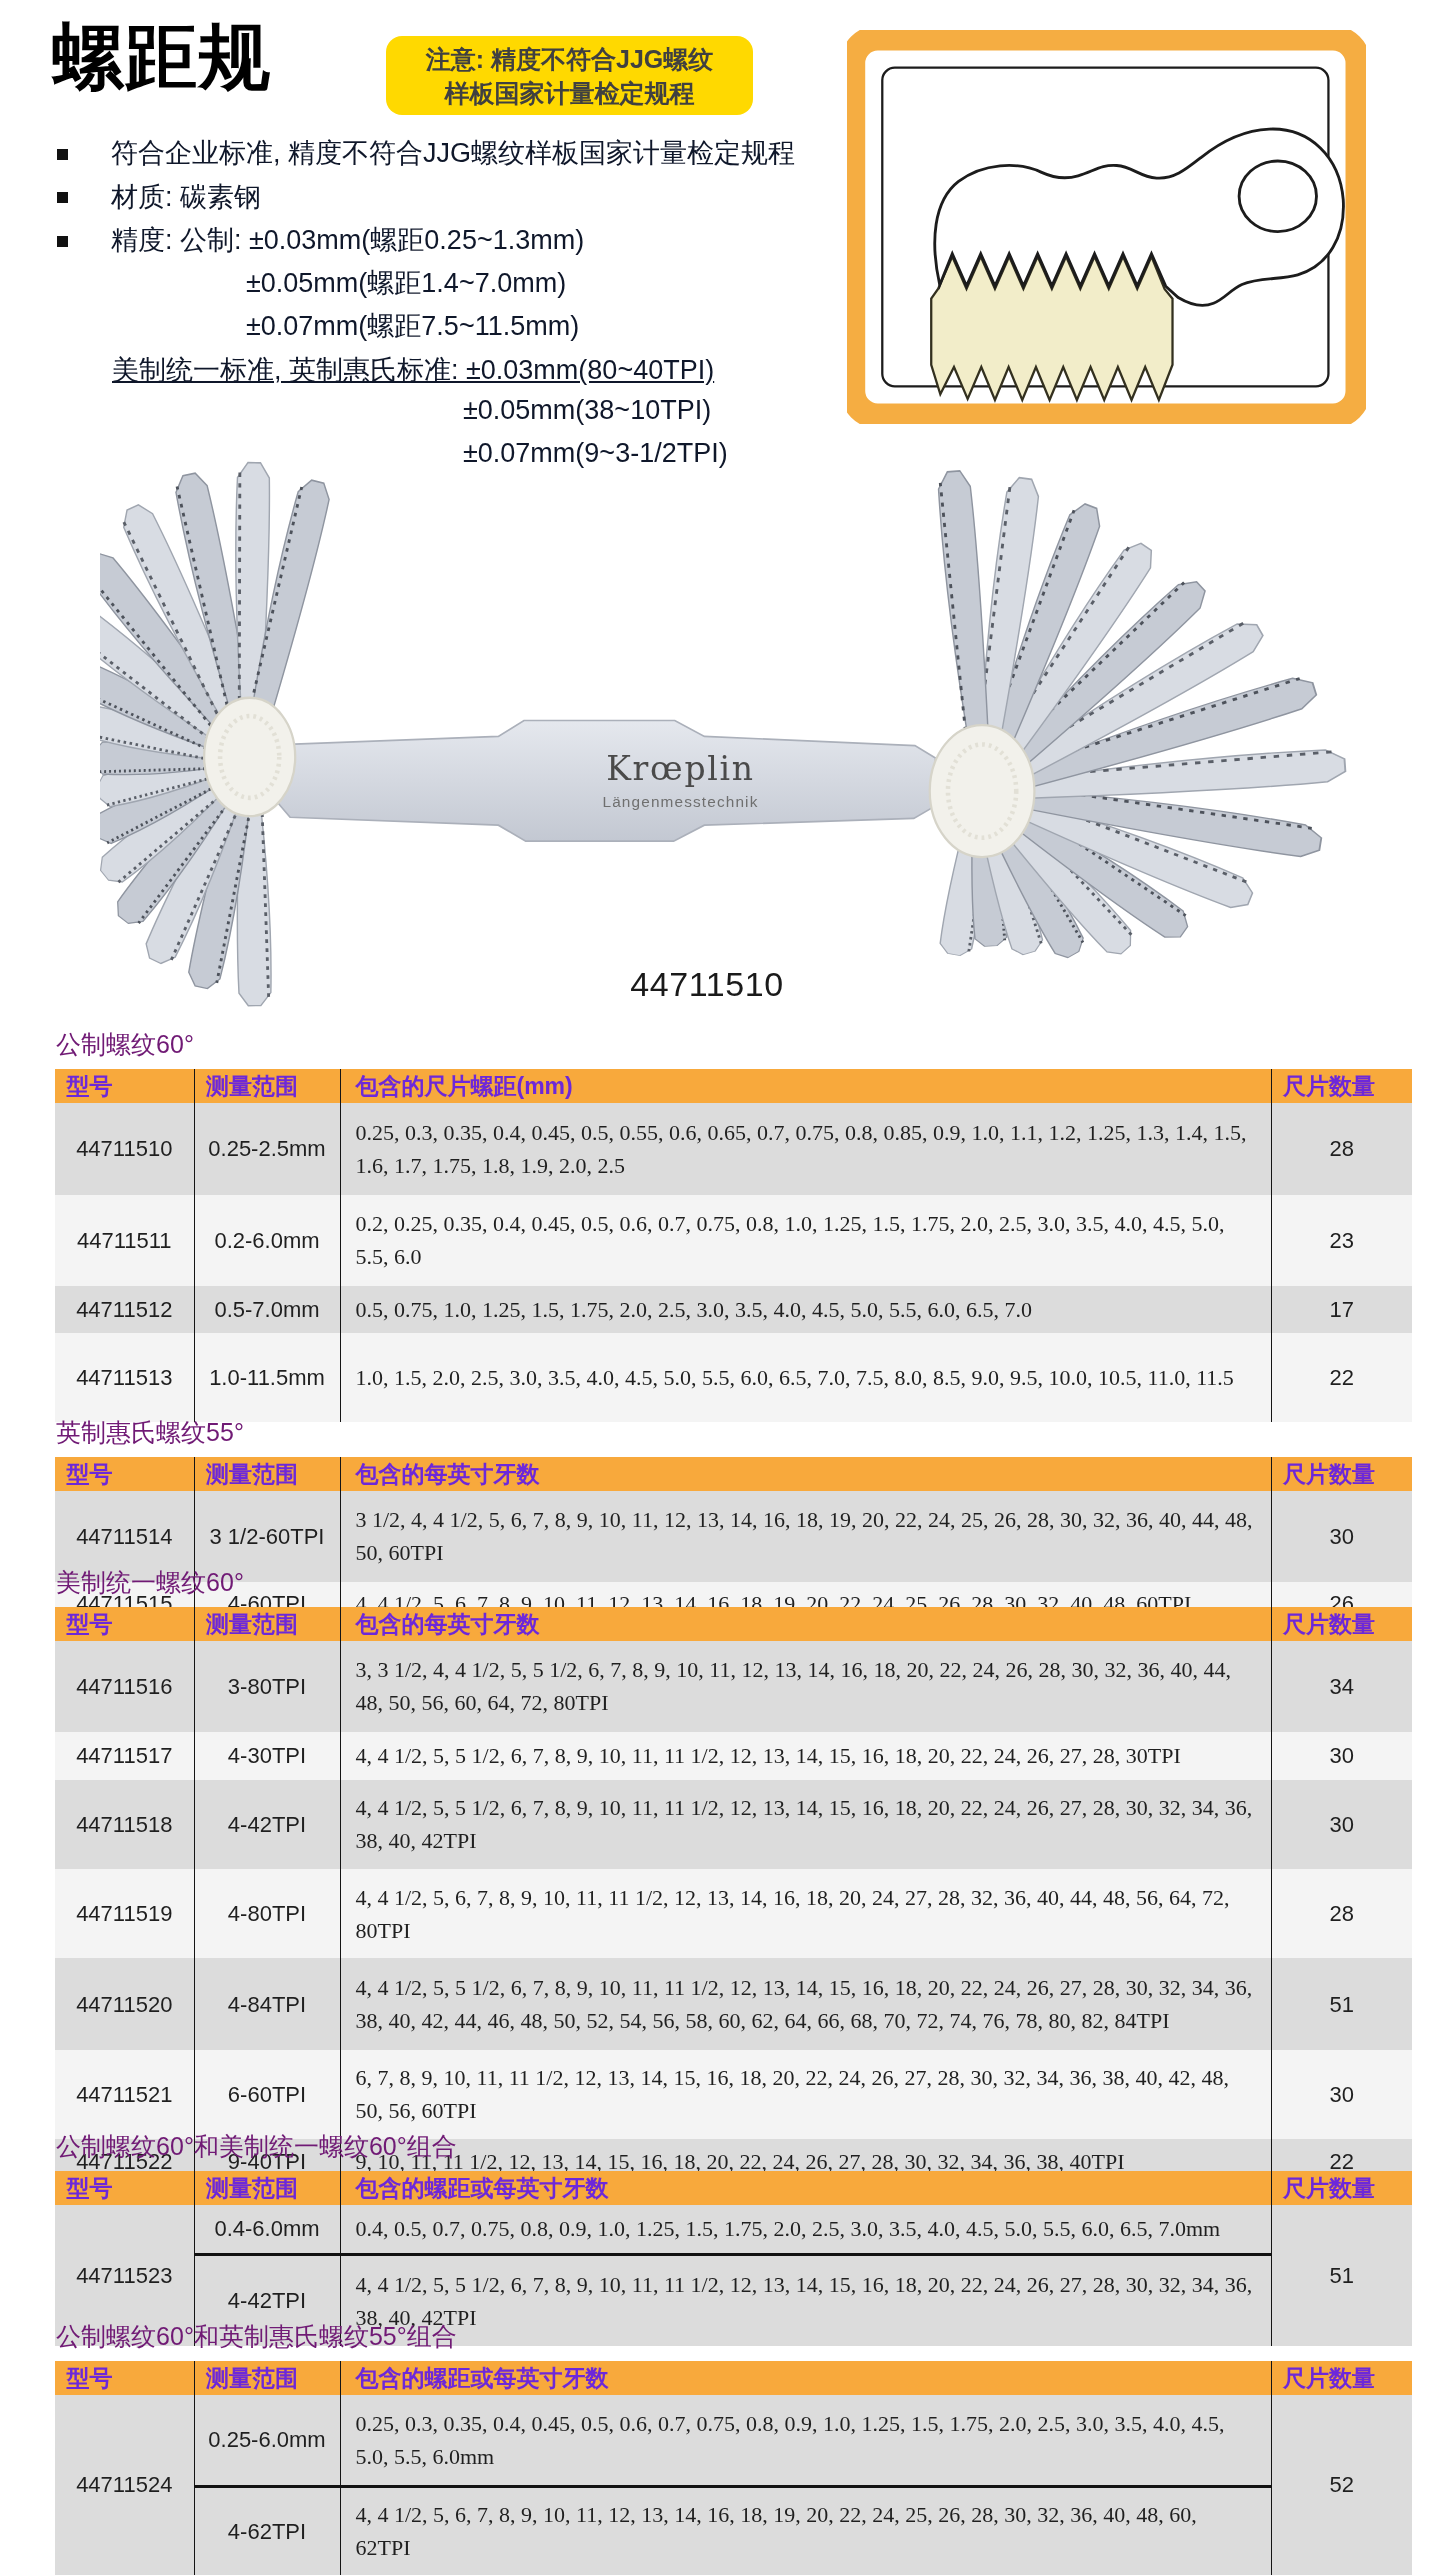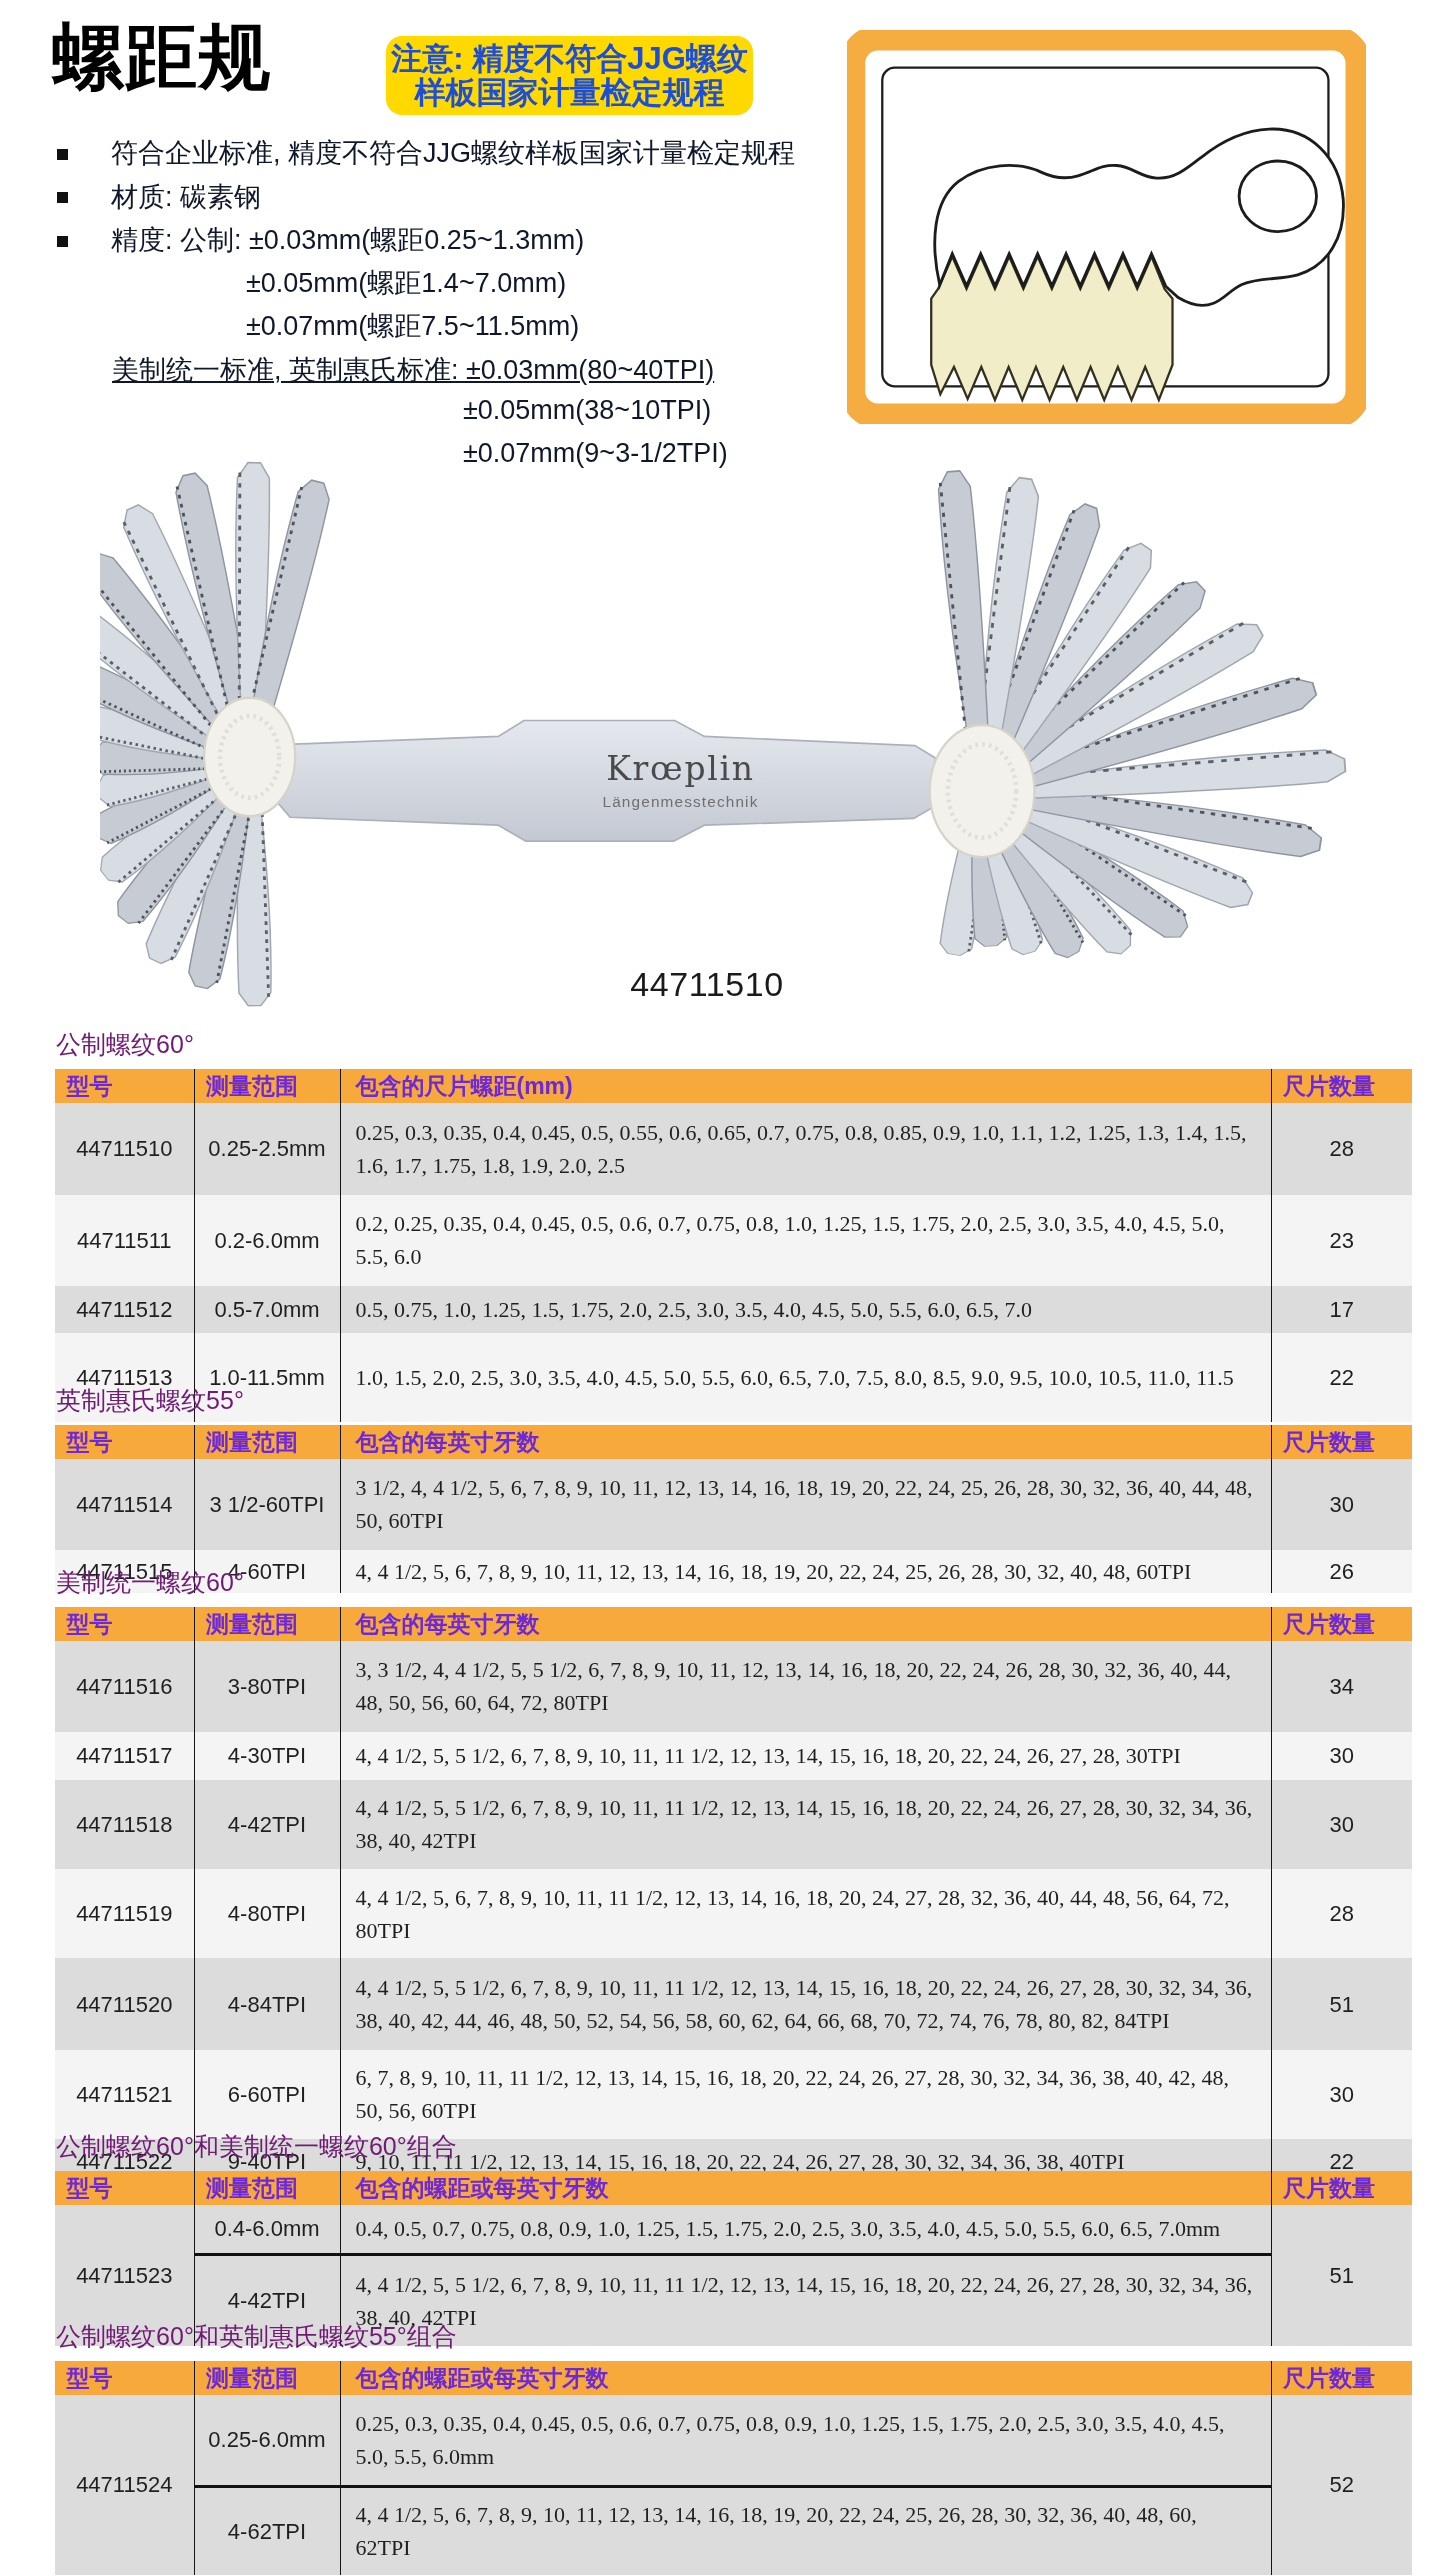--- a/index.html
+++ b/index.html
@@ -2,21 +2,21 @@
 <html style="font-size:9px"><head>
 <meta charset="utf-8">
 <style>
   html,body{margin:0;padding:0;background:#ffffff;}
   .page{position:relative;width:1452px;height:2576px;background:#fff;overflow:hidden;
         font-family:"Liberation Sans","DejaVu Sans",sans-serif;color:#111;border-radius:10px;}
   
   .title{position:absolute;left:52px;top:10.2px;font-size:72px;font-weight:900;letter-spacing:1.1px;color:#000;}
   .badge{position:absolute;left:386px;top:36px;width:367px;height:79px;background:#FFD900;
          border-radius:16px;display:flex;flex-direction:column;justify-content:center;align-items:center;}
-  .badge div{font-size:31px;font-weight:800;color:#1d4ed8;line-height:34px;white-space:nowrap;}
+  .badge div{font-size:25px;font-weight:800;color:#404040;line-height:34px;white-space:nowrap;}
   
   .spec-line{position:absolute;font-size:27px;color:#0f172a;white-space:nowrap;margin-left:26px;}
   .bullet{position:absolute;width:11.4px;height:11.4px;background:#111;}
   
   .illus{position:absolute;left:847px;top:30px;}
   
   .photo{position:absolute;left:100px;top:438px;}
   .caption{position:absolute;left:599px;top:965px;width:216px;text-align:center;
            font-size:34px;color:#1a1a1a;letter-spacing:0.6px;}
   
@@ -186,21 +186,21 @@
         <tr class="shade-l h144">
           <td class="c-model">44711513</td>
           <td class="c-range">1.0-11.5mm</td>
           <td class="c-pitch">1.0, 1.5, 2.0, 2.5, 3.0, 3.5, 4.0, 4.5, 5.0, 5.5, 6.0, 6.5, 7.0, 7.5, 8.0, 8.5, 9.0, 9.5, 10.0, 10.5, 11.0, 11.5</td>
           <td class="c-count">22</td>
         </tr>
       </tbody>
     </table>
   </div>
 
-  <div class="section" style="top:1384px;">
+  <div class="section" style="top:1416px;">
     <div class="section-label">英制惠氏螺纹55°</div>
     <table class="spec-table">
       <colgroup>
           <col style="width:139px">
           <col style="width:146px">
           <col style="width:931px">
           <col style="width:141px">
         </colgroup>
       <thead>
           <tr>

